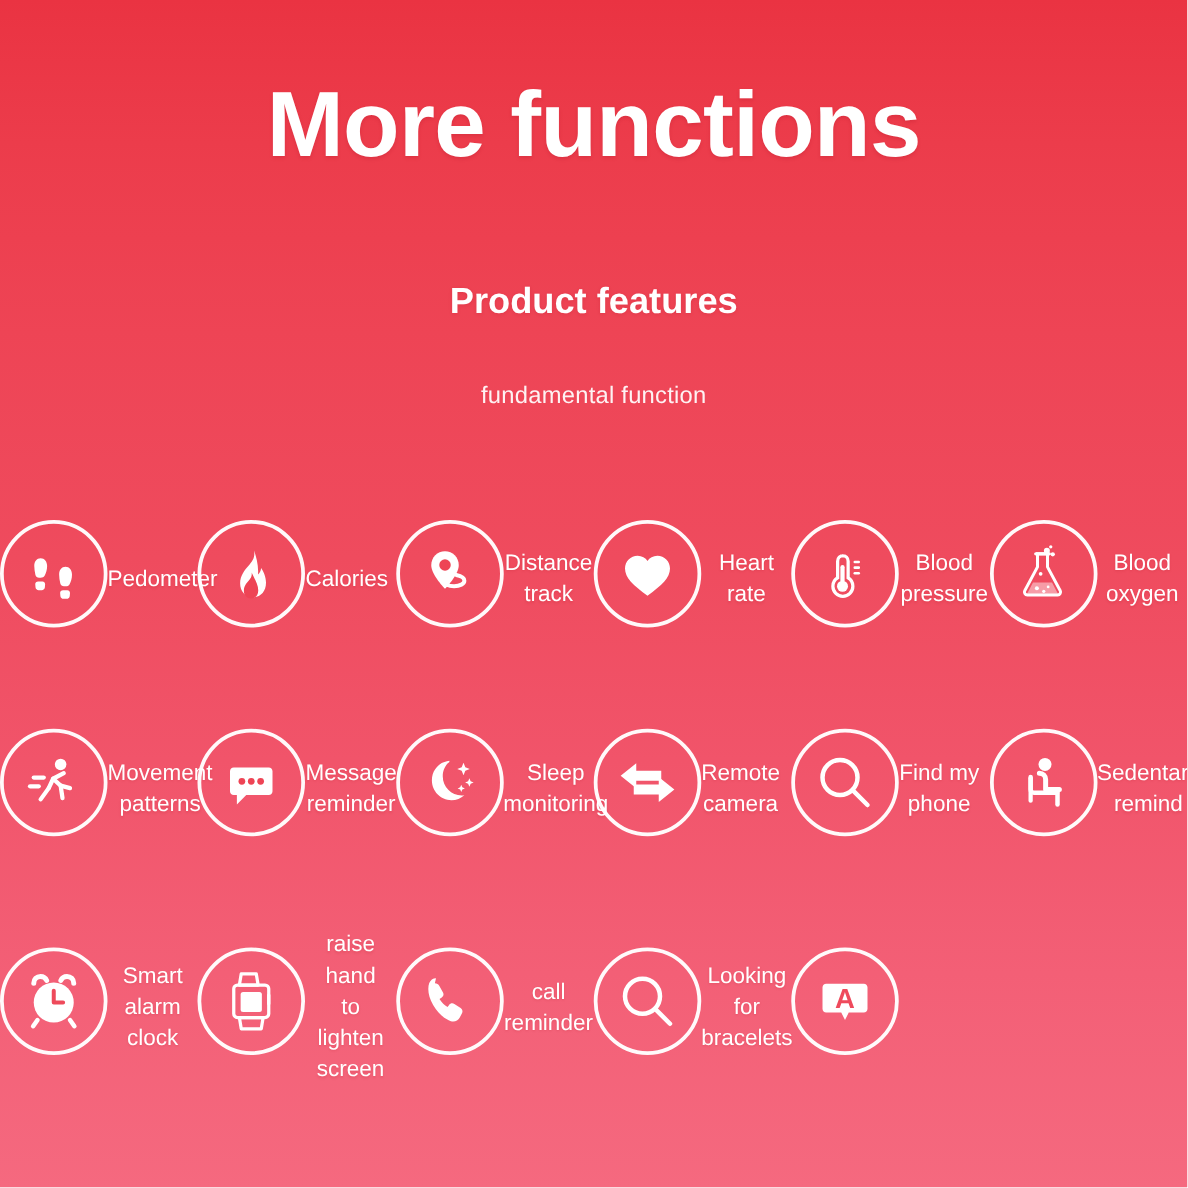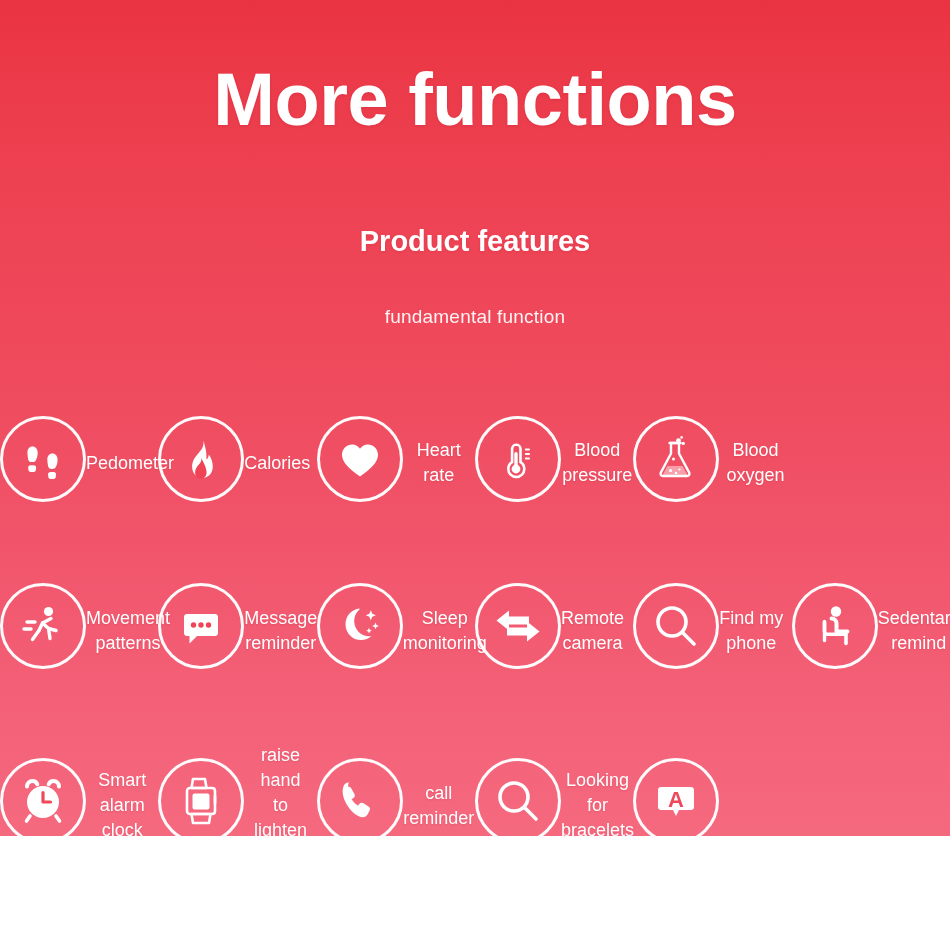--- a/index.html
+++ b/index.html
@@ -4,21 +4,21 @@
 <title>More functions</title>
 <style>
   html, body {
     margin: 0;
     padding: 0;
     background: #ffffff;
   }
   #page {
     position: relative;
     width: 950px;
-    height: 836px;
+    height: 950px;
     overflow: hidden;
     background: linear-gradient(180deg,
                 #ea3342 0%,
                 #ec3c4b 12%,
                 #ee4455 28%,
                 #ef4b5e 47%,
                 #f1546a 64%,
                 #f35f76 82%,
                 #f5697f 100%);
     font-family: "Liberation Sans", "DejaVu Sans", sans-serif;
@@ -145,20 +145,30 @@
       <div class="cell">
         <div class="badge">
           <svg width="48" height="48" viewBox="0 0 48 48" fill="#ffffff">
             <path d="M26.3 5.5c0.9 5.6-1.4 8.6-4.3 11.9-3.2 3.7-6.9 7.9-6.9 14.2 0 6.6 4.3 11.2 10.2 11.2 6.1 0 10.5-4.6 10.5-11.6 0-4.7-1.9-8.9-3.9-11.8-0.2 2.2-1.1 4.1-2.5 5.2 0.6-6.6-1.3-13.7-3.1-19.1z"></path>
             <path d="M24.3 22.9c0.5 3.1-0.8 4.8-2.4 6.7-1.8 2-3.8 4.4-3.8 7.9 0 3.7 2.4 6.2 5.7 6.2 3.4 0 5.8-2.5 5.8-6.4 0-4.9-3.5-10.4-5.3-14.4z" fill="#ee4455"></path>
           </svg>
         </div>
         <div class="cell-label">Calories</div>
       </div>
 
+      <div class="cell">
+        <div class="badge">
+          <svg width="52" height="52" viewBox="0 0 52 52" fill="none">
+            <path d="M22 8c-6.1 0-11 4.9-11 11 0 8.1 11 19 11 19s11-10.9 11-19c0-6.1-4.9-11-11-11z" fill="#ffffff"></path>
+            <circle cx="22" cy="19" r="4.6" fill="#ee4455"></circle>
+            <path d="M31 27c3.6 0.7 6.5 2.3 6.5 4.6 0 2.6-3.6 4.3-8.2 4.3-2.3 0-4.4-0.4-5.9-1.1" stroke="#ffffff" stroke-width="3.2" stroke-linecap="round" fill="none"></path>
+          </svg>
+        </div>
+        <div class="cell-label">Distance track</div>
+      </div>
 
       <div class="cell">
         <div class="badge">
           <svg width="48" height="48" viewBox="0 0 48 48" fill="#ffffff">
             <path d="M24 41.5C12.5 33.3 6 27.1 6 19.8 6 13.9 10.5 9.5 16.1 9.5c3.4 0 6.3 1.7 7.9 4.2 1.6-2.5 4.5-4.2 7.9-4.2C37.5 9.5 42 13.9 42 19.8c0 7.3-6.5 13.5-18 21.7z"></path>
           </svg>
         </div>
         <div class="cell-label">Heart rate</div>
       </div>
 

